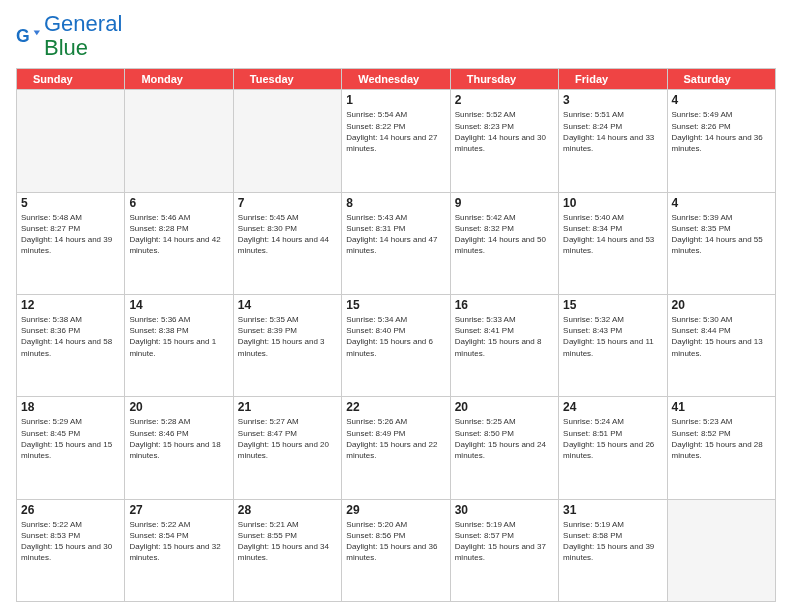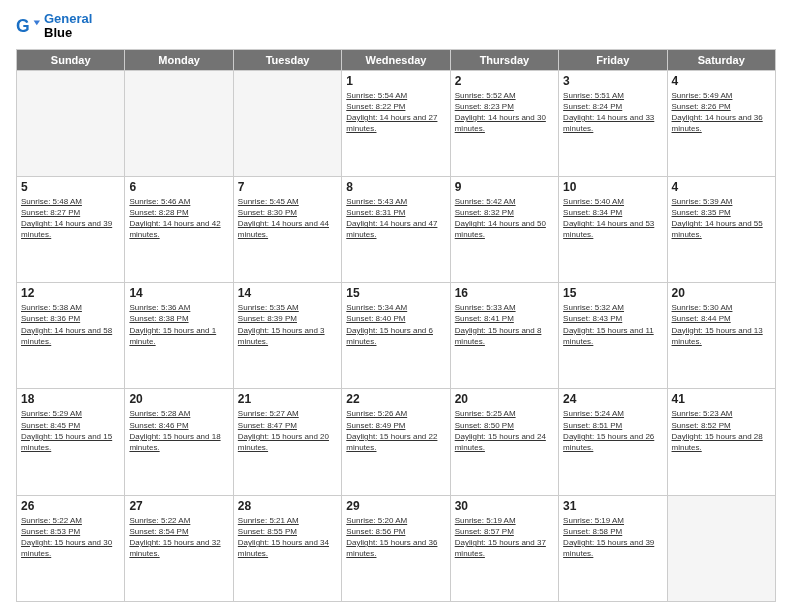--- a/index.html
+++ b/index.html
@@ -22,22 +22,22 @@
       align-items: flex-start;
       justify-content: space-between;
       margin-bottom: 8px;
     }
     .logo {
       display: flex;
       align-items: center;
       gap: 4px;
     }
     .logo-text {
-      font-size: 13px;
-      font-weight: bold;
+      font-size: 22px;
+      font-weight: normal;
       color: #1a1a2e;
       line-height: 1.1;
     }
     .logo-icon {
       width: 24px;
       height: 24px;
     }
     .title-block {
       text-align: right;
     }
@@ -51,26 +51,26 @@
       color: #444;
       margin-top: 2px;
     }
     .calendar {
       flex: 1;
       border-collapse: collapse;
       width: 100%;
       table-layout: fixed;
     }
     .calendar thead tr th {
-      background: #737373;
+      background: #ef4444;
       color: #fff;
       font-size: 11px;
       font-weight: bold;
-      padding: 4px 8px;
-      text-align: center;
+      padding: 4px 16px;
+      text-align: left;
       border: 1px solid #ccc;
     }
     .calendar tbody tr td {
       vertical-align: top;
       border: 1px solid #ccc;
       padding: 3px 4px;
       font-size: 8.5px;
       color: #333;
       height: 82px;
       background: #fff;
@@ -82,39 +82,38 @@
       font-size: 12px;
       font-weight: bold;
       color: #222;
       margin-bottom: 2px;
       display: block;
     }
     .day-info {
       font-size: 8px;
       color: #333;
       line-height: 1.4;
-      text-decoration: underline;
     }
     .cal-row-alt td {
       background: #f0f4fa;
     }
   </style>
 </head>
 <body>
 
 <div class="page">
   <div class="header">
     <div class="logo">
       <svg class="logo-icon" viewBox="0 0 30 30" xmlns="http://www.w3.org/2000/svg">
         <text x="0" y="22" font-size="22" font-weight="bold" fill="#1a6fc4">G</text>
         <polygon points="22,8 30,8 26,14" fill="#3a7bd5"></polygon>
       </svg>
       <div class="logo-text">
         <div style="color:#1a6fc4;">General</div>
-        <div style="color:#000000;">Blue</div>
+        <div style="color:#15803d;">Blue</div>
       </div>
     </div>
     <div class="title-block">
       <div class="main-title"></div>
       <div class="subtitle"></div>
     </div>
   </div>
 
   <table class="calendar">
     <thead>

